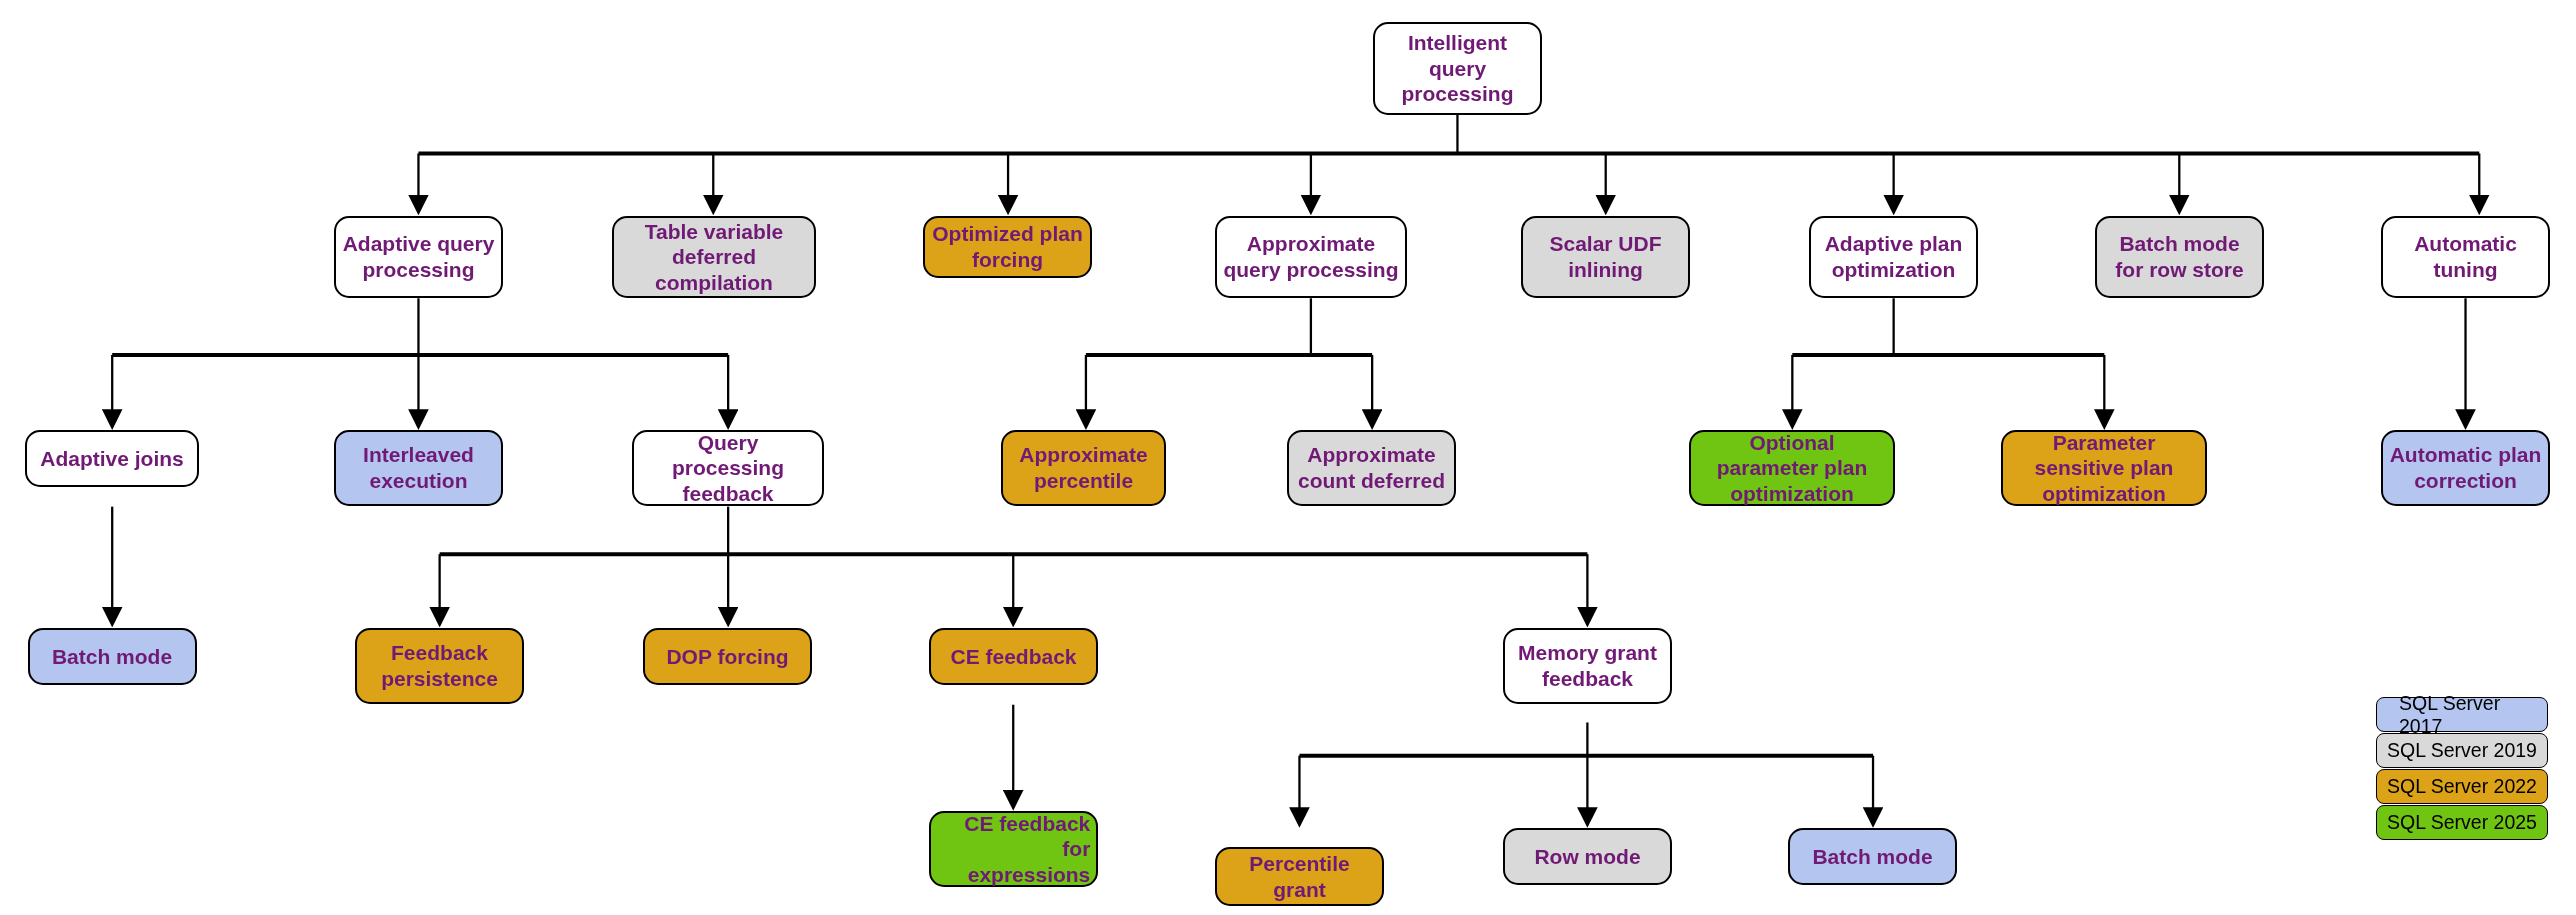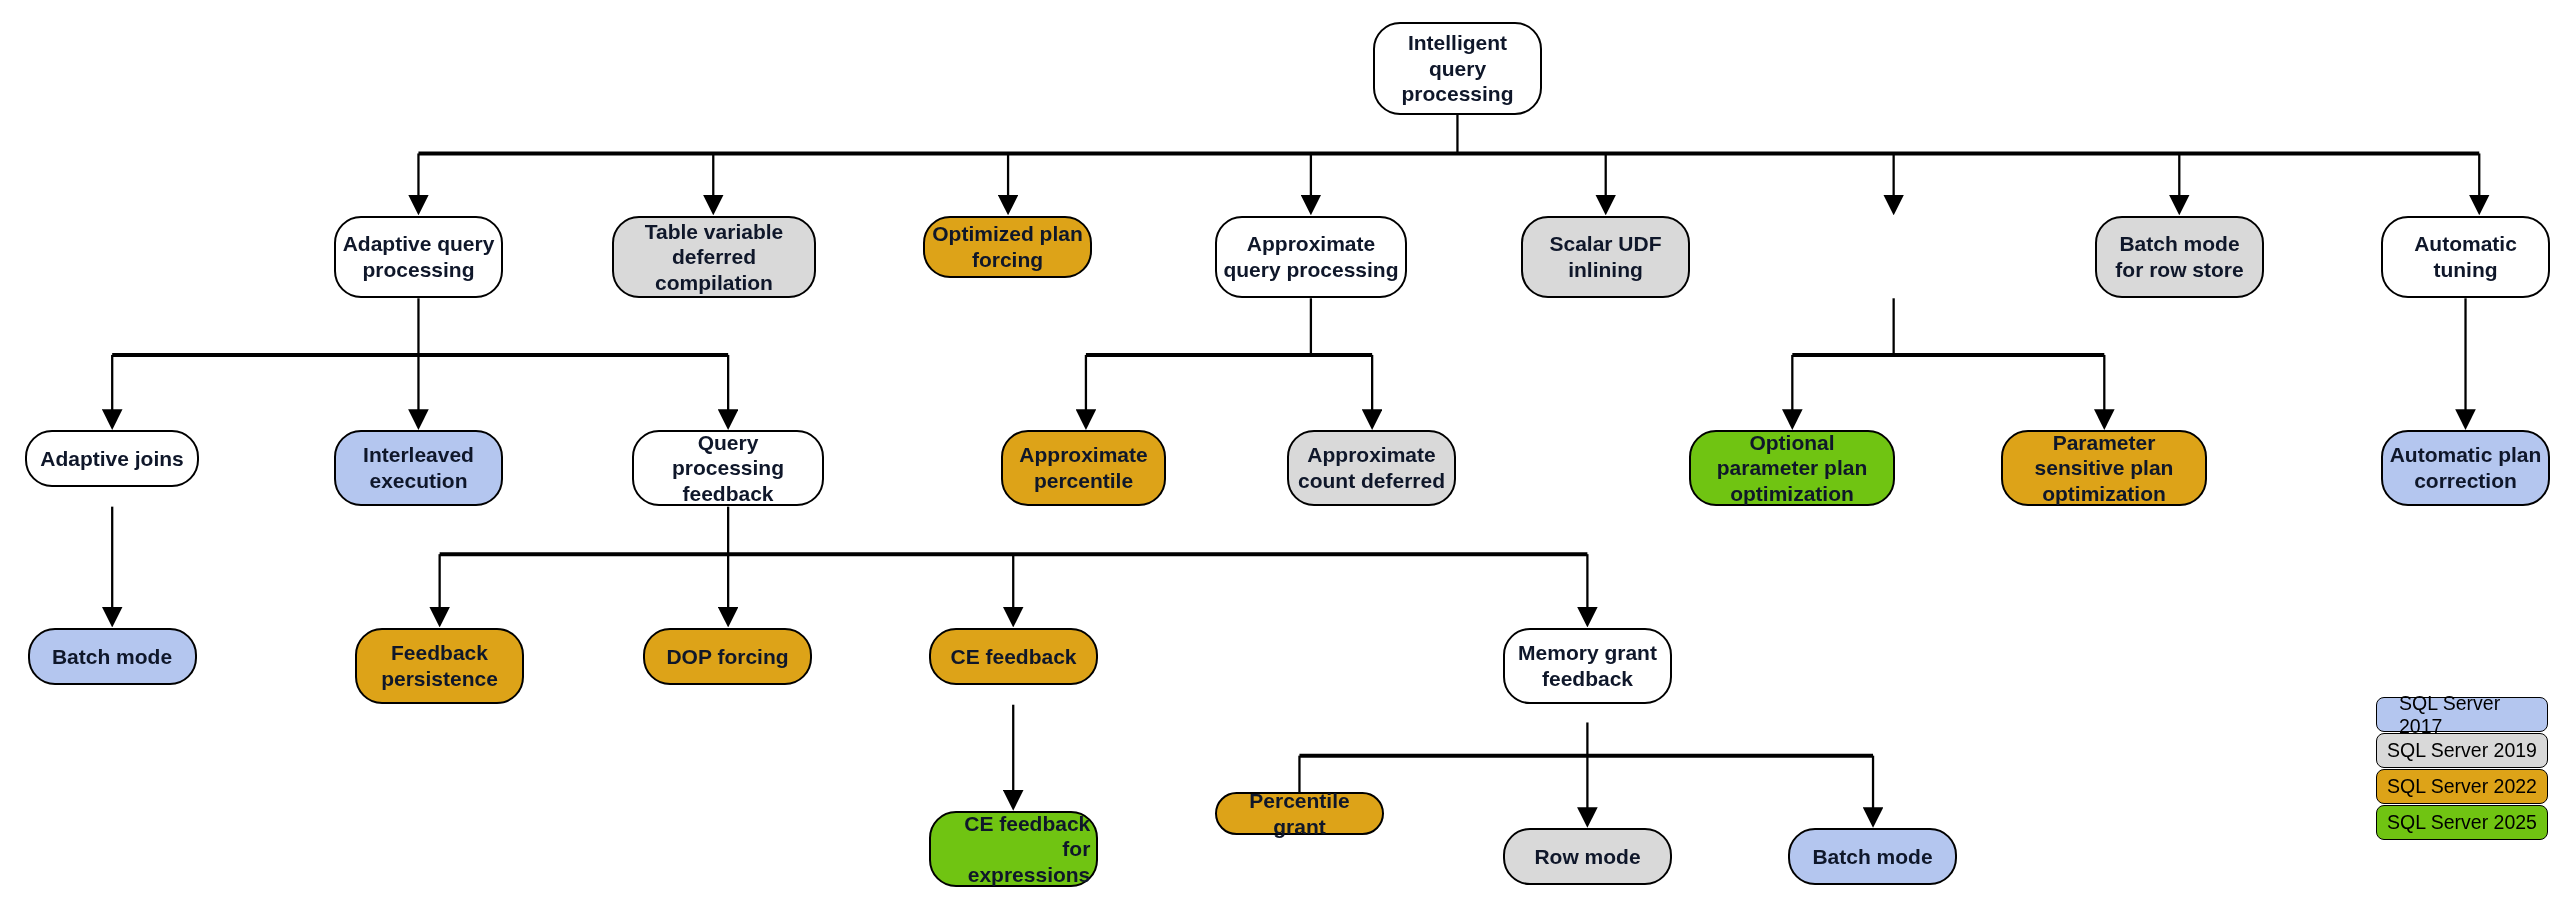--- a/index.html
+++ b/index.html
@@ -24,23 +24,23 @@
     pointer-events: none;
   }
   .node {
     position: absolute;
     box-sizing: border-box;
     display: flex;
     align-items: center;
     justify-content: center;
     text-align: center;
     border: 2.3px solid #000000;
-    border-radius: 27px;
+    border-radius: 15px;
     background: #ffffff;
-    color: #0f172a;
+    color: #701a75;
     font-weight: bold;
     font-size: 21px;
     line-height: 1.22;
     padding: 2.3px 5.7px;
     z-index: 2;
   }
   .node.fill-gray   { background: #d9d9d9; }
   .node.fill-gold   { background: #dda318; }
   .node.fill-blue   { background: #b4c6ef; }
   .node.fill-green  { background: #70c412; }
@@ -148,20 +148,23 @@
   </div>
 
   <div class="node fill-white" style="left:1215px; top:216px; width:192px; height:82px;">
     <span>Approximate query processing</span>
   </div>
 
   <div class="node fill-gray" style="left:1521px; top:216px; width:169px; height:82px;">
     <span>Scalar UDF inlining</span>
   </div>
 
+  <div class="node fill-white" style="left:1809px; top:216px; width:169px; height:82px;">
+    <span>Adaptive plan optimization</span>
+  </div>
 
   <div class="node fill-gray" style="left:2095px; top:216px; width:169px; height:82px;">
     <span>Batch mode for row store</span>
   </div>
 
   <div class="node fill-white" style="left:2381px; top:216px; width:169px; height:82px;">
     <span>Automatic tuning</span>
   </div>
 
   <div class="node fill-white" style="left:25px; top:430px; width:174px; height:57px;">
@@ -213,21 +216,21 @@
   </div>
 
   <div class="node fill-white" style="left:1503px; top:628px; width:169px; height:76px;">
     <span>Memory grant feedback</span>
   </div>
 
   <div class="node fill-green" style="left:929px; top:811px; width:169px; height:76px;text-align:right;">
     <span>CE feedback for expressions</span>
   </div>
 
-  <div class="node fill-gold" style="left:1215px; top:792px; width:169px; height:43px;">
+  <div class="node fill-gold" style="left:1215px; top:847px; width:169px; height:59px;">
     <span>Percentile grant</span>
   </div>
 
   <div class="node fill-gray" style="left:1503px; top:828px; width:169px; height:57px;">
     <span>Row mode</span>
   </div>
 
   <div class="node fill-blue" style="left:1788px; top:828px; width:169px; height:57px;">
     <span>Batch mode</span>
   </div>

